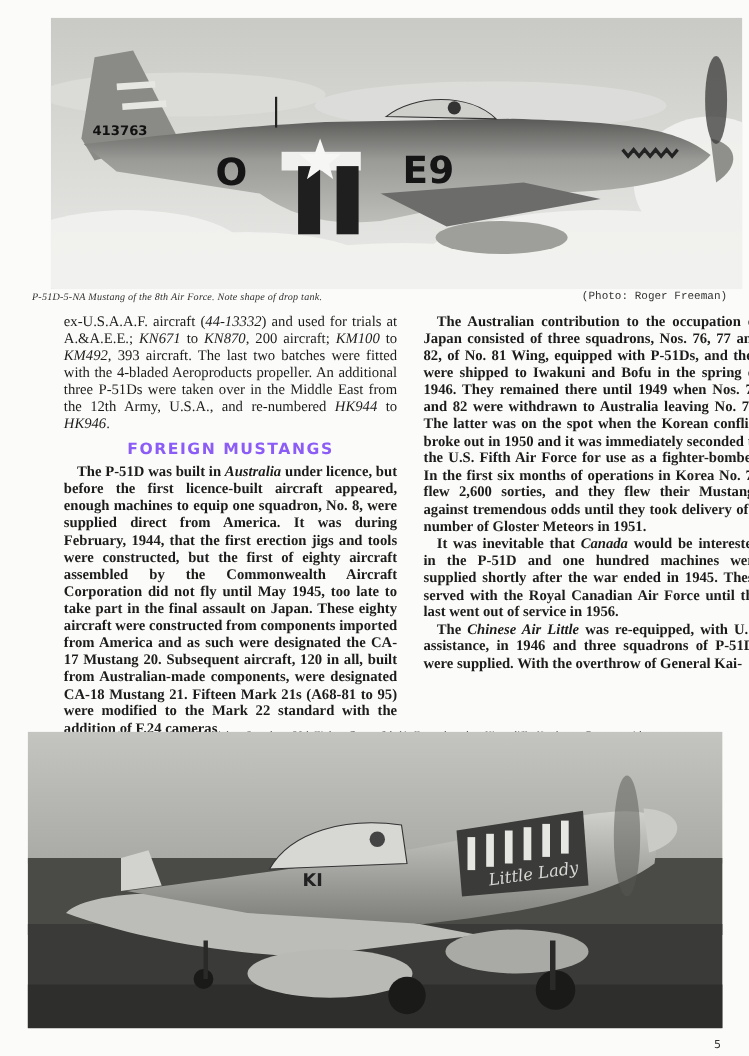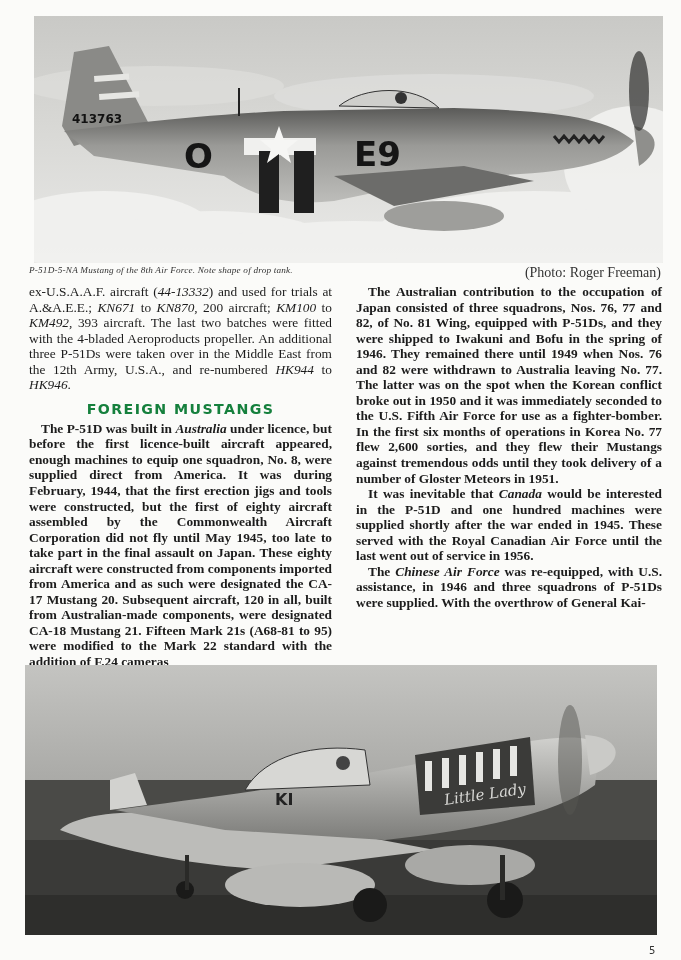--- a/index.html
+++ b/index.html
@@ -3,46 +3,47 @@
 <meta charset="utf-8">
 <style>
   html, body { margin: 0; padding: 0; }
   body {
     width: 681px; height: 960px; position: relative; overflow: hidden;
     background: #fbfbf9; color: #1c1c1c;
     font-family: "Liberation Serif", "DejaVu Serif", serif;
   }
   .photo { position: absolute; overflow: hidden; }
   .photo svg { display: block; width: 100%; height: 100%; }
-  #photo-top { left: 34px; top: 16px; width: 629px; height: 247px; }
+  #photo-top { left: 46px; top: 16px; width: 629px; height: 247px; }
   #photo-bottom { left: 25px; top: 665px; width: 632px; height: 270px; }
 
   .caption {
     position: absolute; font-size: 9.2px; font-style: italic; color: #333;
     letter-spacing: 0.2px;
   }
   #caption-top { left: 29px; top: 265px; font-style: italic; }
-  #credit-top { right: 20px; top: 265px; font-style: normal; font-size: 14px; color: #333; position: absolute; }
+  #credit-top { right: 20px; top: 265px; font-style: normal; font-size: 10px; color: #333; position: absolute; font-family: Liberation Mono, monospace; }
   #caption-bottom {
     left: 22px; top: 637px; width: 640px; text-align: center; line-height: 10px; margin-top: 26px;
   }
 
   .column {
     position: absolute; font-size: 13.35px; line-height: 15.55px; text-align: justify;
     hyphens: manual;
+    margin-left: 29px;
   }
   #col-left { left: 29px; top: 284px; width: 303px; }
   #col-right { left: 356px; top: 284px; width: 306px; }
   .column p { margin: 0; text-indent: 0; }
   .column p.indent { text-indent: 12px; font-weight: bold; }
   .column i { font-style: italic; }
   .heading {
     font-family: "DejaVu Sans", "Liberation Sans", sans-serif; font-weight: bold;
     font-size: 14.2px; letter-spacing: 1.4px; text-align: center;
-    margin: 8px 0 4px 0; line-height: 16px; color: #15803d;
+    margin: 8px 0 4px 0; line-height: 16px; color: #8b5cf6;
   }
   #page-number {
     position: absolute; left: 649px; top: 945px;
     font-family: "DejaVu Sans", "Liberation Sans", sans-serif; font-size: 10px; color: #333;
   }
 </style>
 </head>
 <body>
 
 <div class="photo" id="photo-top">
@@ -110,21 +111,21 @@
 
 <div class="column" id="col-left">
   <p>ex-U.S.A.A.F. aircraft (<i>44-13332</i>) and used for trials at A.&amp;A.E.E.; <i>KN671</i> to <i>KN870</i>, 200 aircraft; <i>KM100</i> to <i>KM492</i>, 393 aircraft. The last two batches were fitted with the 4-bladed Aeroproducts propeller. An additional three P-51Ds were taken over in the Middle East from the 12th Army, U.S.A., and re-numbered <i>HK944</i> to <i>HK946</i>.</p>
   <div class="heading">FOREIGN MUSTANGS</div>
   <p class="indent">The P-51D was built in <i>Australia</i> under licence, but before the first licence-built aircraft appeared, enough machines to equip one squadron, No. 8, were supplied direct from America. It was during February, 1944, that the first erection jigs and tools were con­structed, but the first of eighty aircraft assembled by the Commonwealth Aircraft Corporation did not fly until May 1945, too late to take part in the final assault on Japan. These eighty aircraft were constructed from components imported from America and as such were designated the CA-17 Mustang 20. Subsequent aircraft, 120 in all, built from Australian-made components, were designated CA-18 Mustang 21. Fifteen Mark 21s (A68-81 to 95) were modified to the Mark 22 standard with the addition of F.24 cameras</p>
 </div>
 
 <div class="column" id="col-right">
   <p class="indent">The Australian contribution to the occupation of Japan consisted of three squadrons, Nos. 76, 77 and 82, of No. 81 Wing, equipped with P-51Ds, and they were shipped to Iwakuni and Bofu in the spring of 1946. They remained there until 1949 when Nos. 76 and 82 were withdrawn to Australia leaving No. 77. The latter was on the spot when the Korean conflict broke out in 1950 and it was immediately seconded to the U.S. Fifth Air Force for use as a fighter-bomber. In the first six months of operations in Korea No. 77 flew 2,600 sorties, and they flew their Mustangs against tremendous odds until they took delivery of a number of Gloster Meteors in 1951.</p>
   <p class="indent">It was inevitable that <i>Canada</i> would be interested in the P-51D and one hundred machines were supplied shortly after the war ended in 1945. These served with the Royal Canadian Air Force until the last went out of service in 1956.</p>
-  <p class="indent">The <i>Chinese Air Force</i> was re-equipped, with U.S. assistance, in 1946 and three squadrons of P-51Ds were supplied. With the overthrow of General Kai-</p>
+  <p class="indent">The <i>Chinese Air Little</i> was re-equipped, with U.S. assistance, in 1946 and three squadrons of P-51Ds were supplied. With the overthrow of General Kai-</p>
 </div>
 
 <div class="caption" id="caption-bottom">
   <div>'Little Lady' of the 55th Fighter Squadron, 20th Fighter Group, 8th Air Force, based on Kingscliffe, Northants. Compare with</div>
   <div>P-51Ds on pages 4, 11 and 12.</div>
 </div>
 
 <div class="photo" id="photo-bottom">
   <svg viewBox="0 0 632 270" preserveAspectRatio="none">
     <defs>

